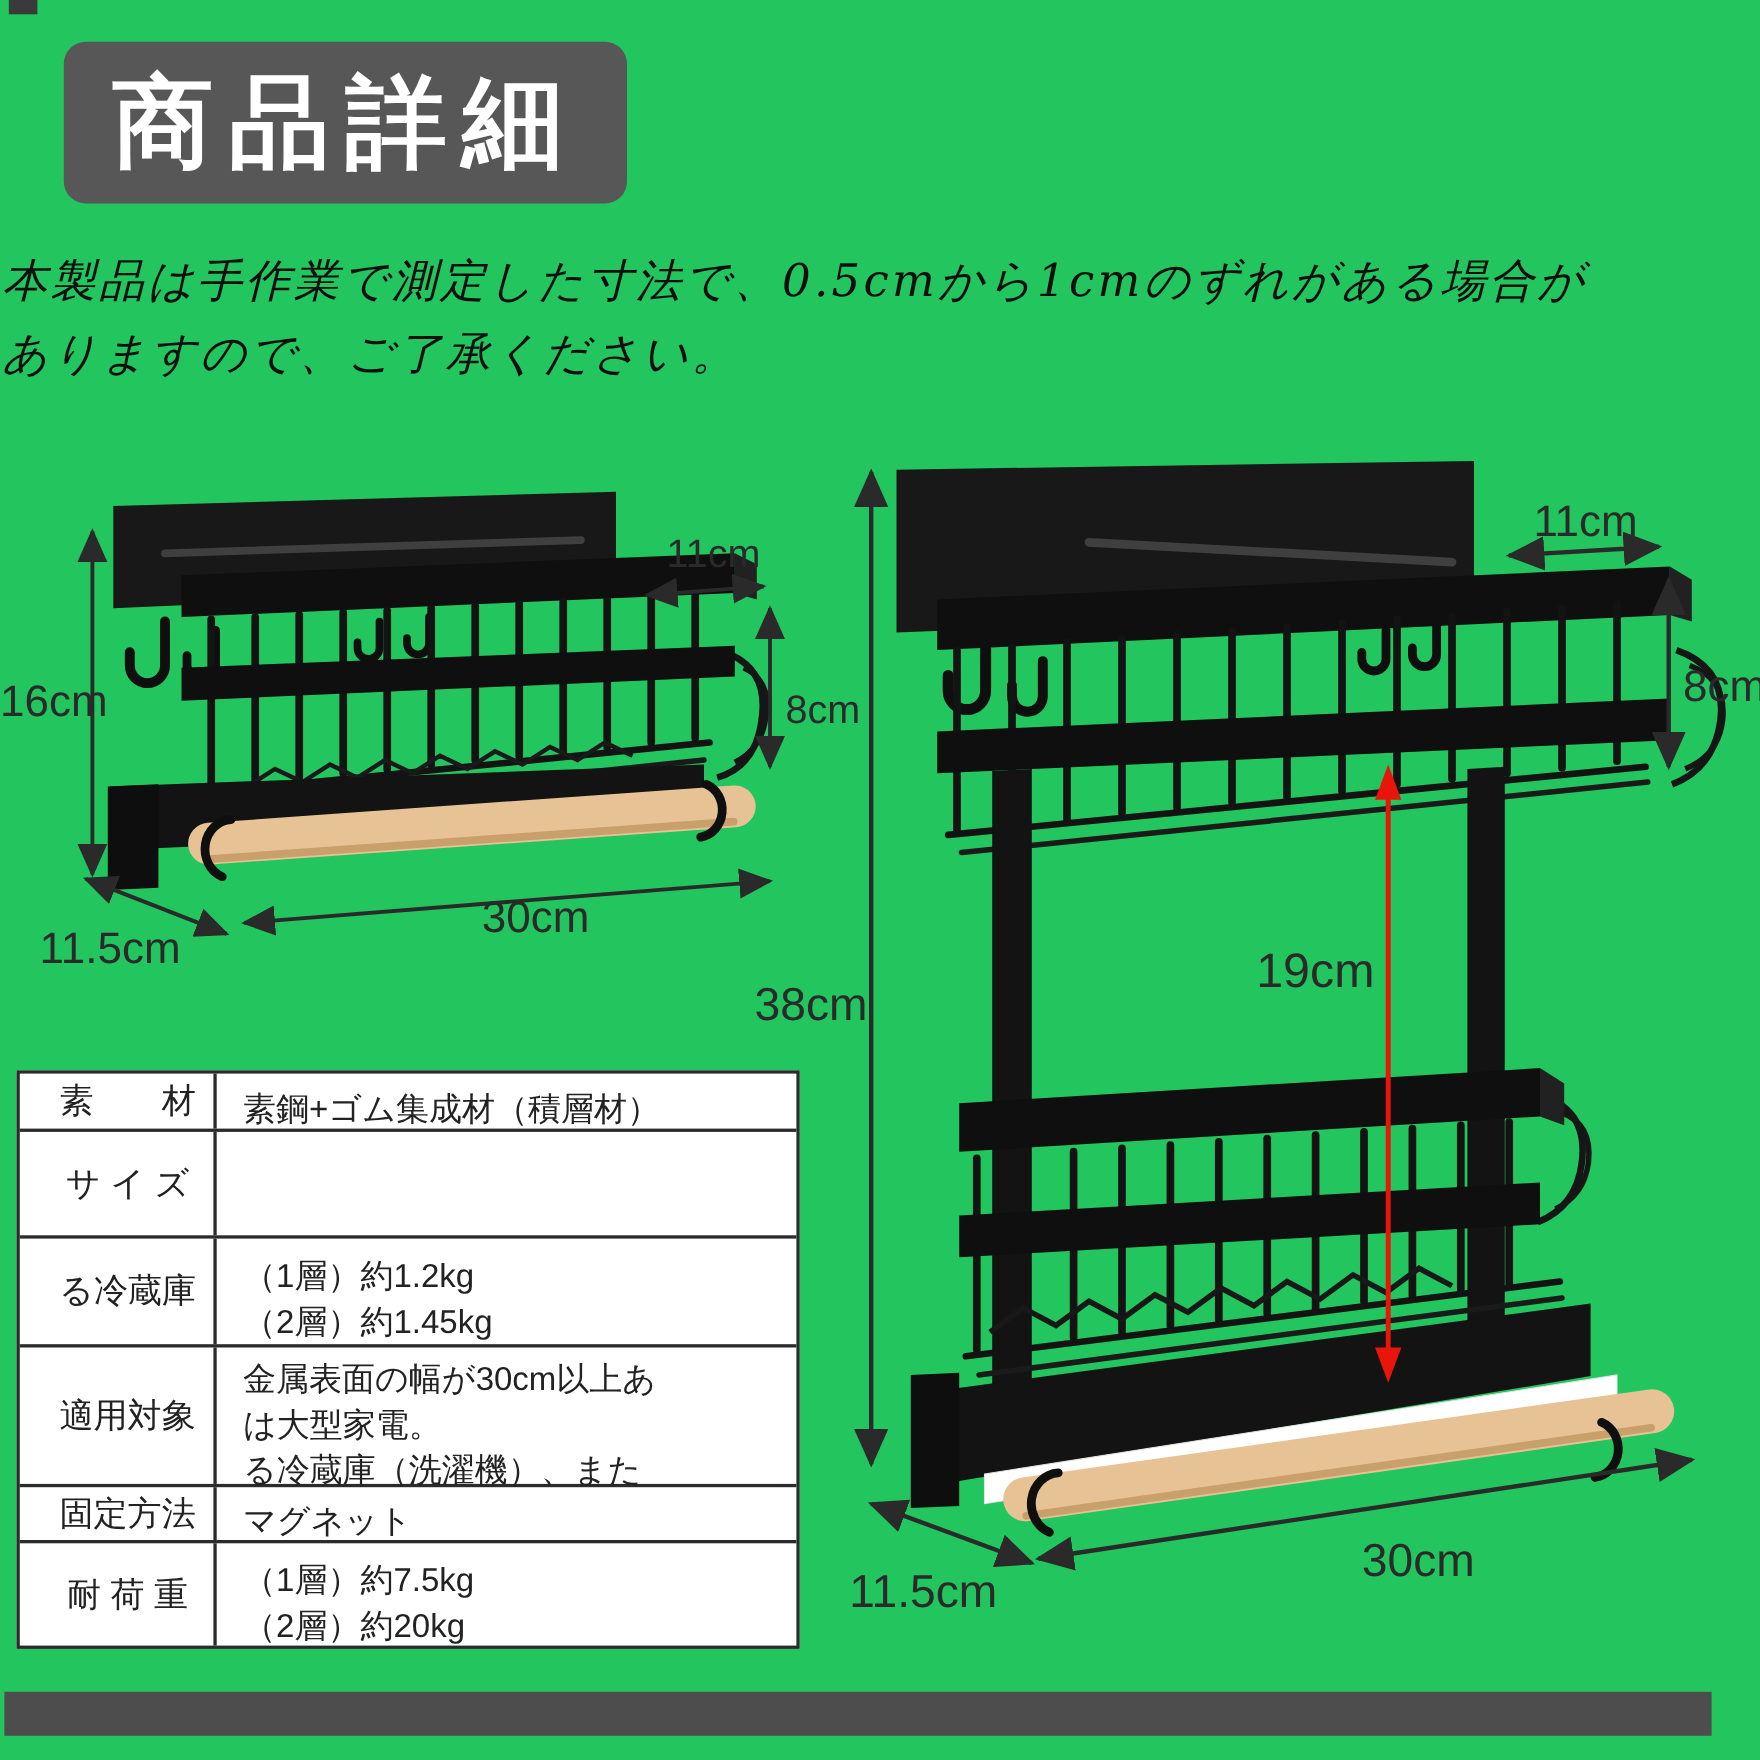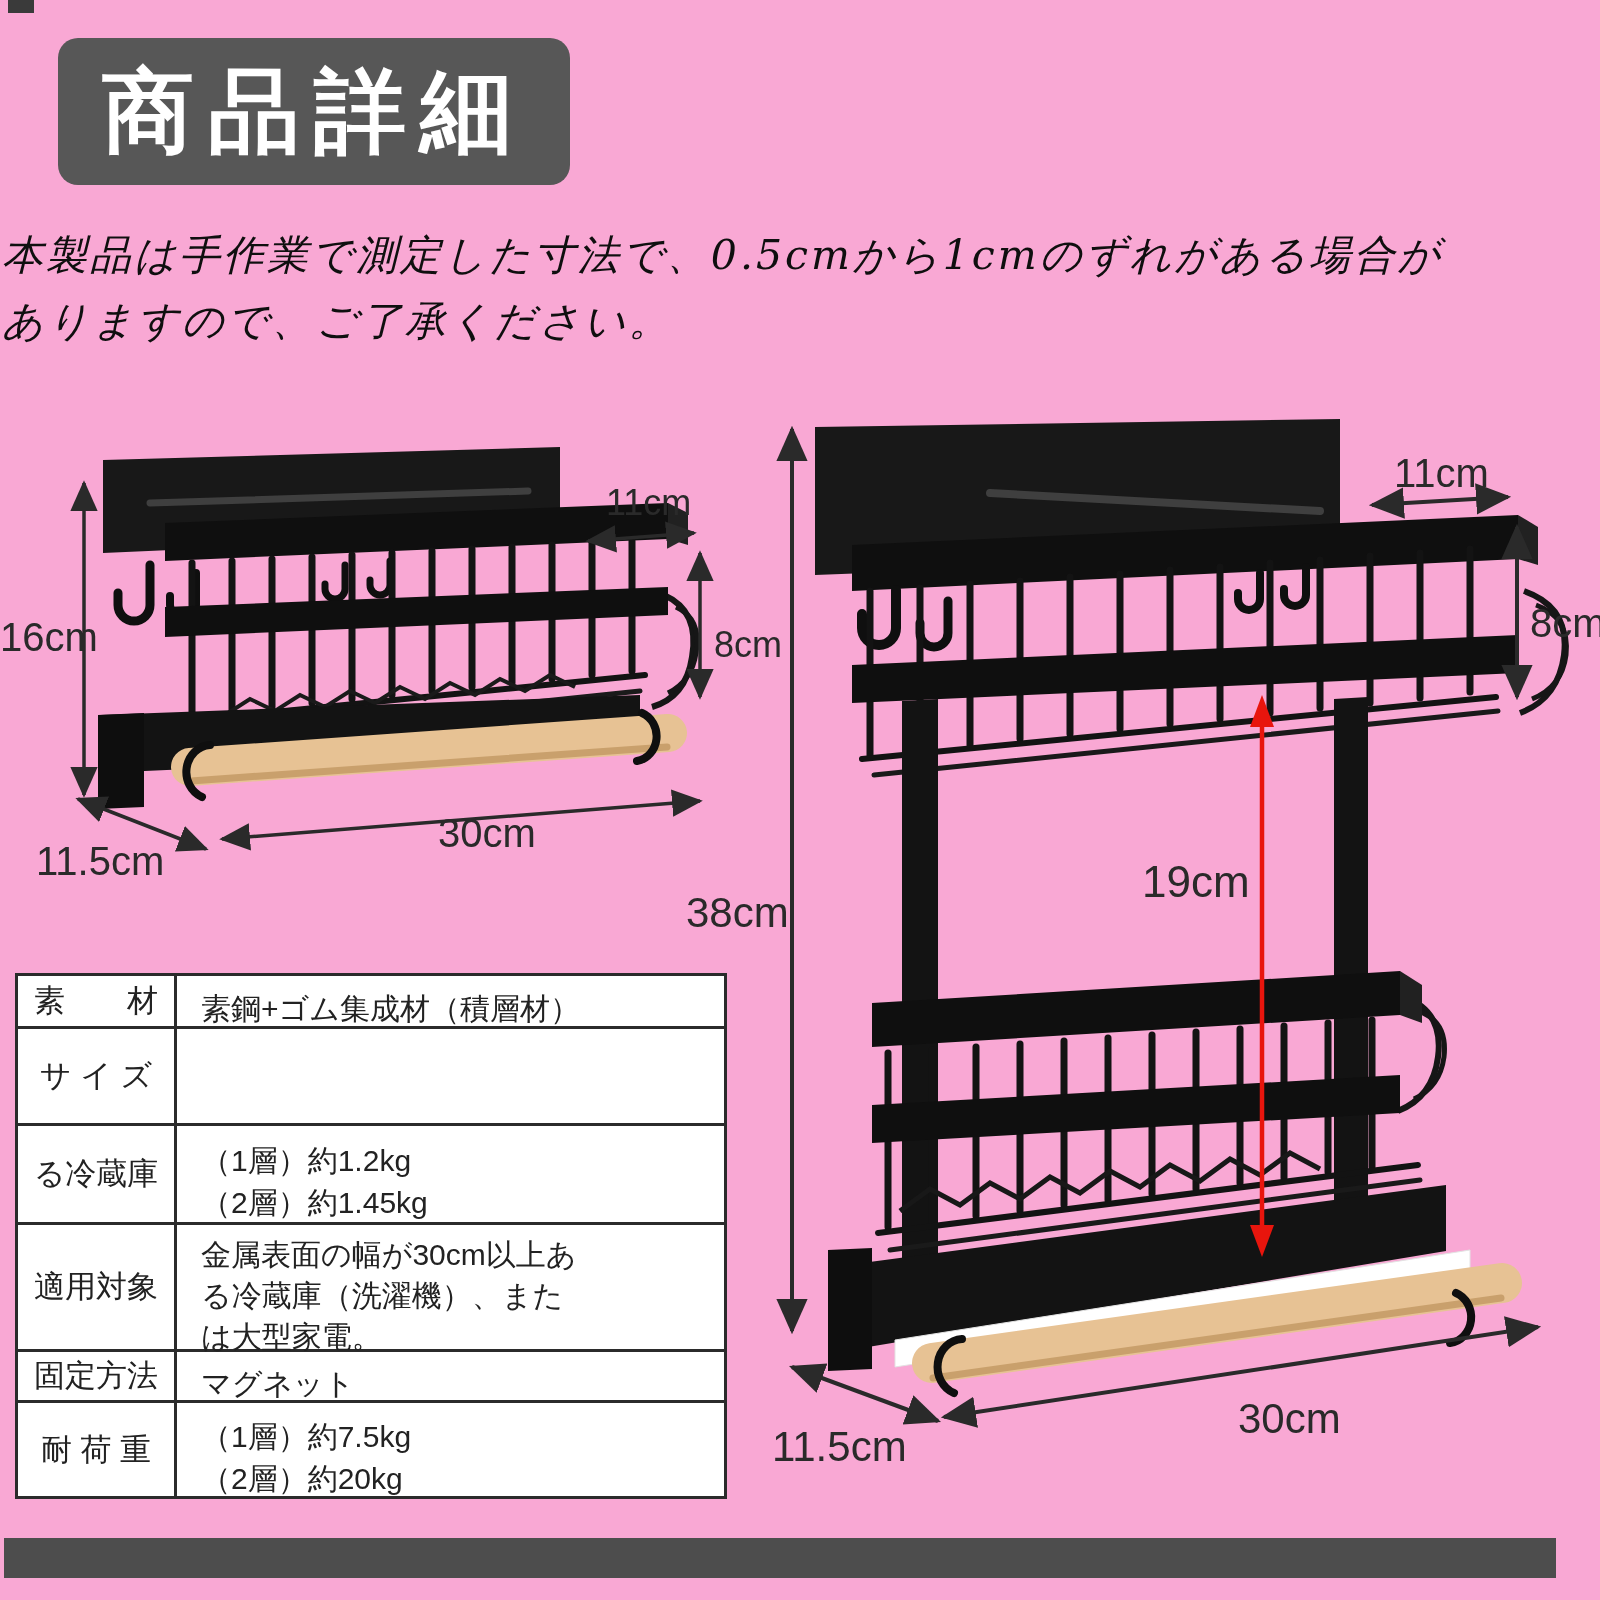--- a/index.html
+++ b/index.html
@@ -1,31 +1,31 @@
 <!DOCTYPE html>
 <html><head>
 <meta charset="utf-8">
 <style>
   html,body{margin:0;padding:0;background:#fff;}
-  .canvas{position:relative;width:1600px;height:1600px;background:#f9a8d4;overflow:hidden;
+  .canvas{position:relative;width:1600px;height:1600px;background:#22c55e;overflow:hidden;
           font-family:"Liberation Sans",sans-serif;color:#1a1a1a;}
   .abs{position:absolute;}
   .corner-mark{left:8px;top:0;width:26px;height:13px;background:#3a3a3a;}
   .title-box{left:58px;top:38px;width:512px;height:147px;background:#575757;border-radius:20px;
              display:flex;align-items:center;justify-content:center;}
   .title-box span{font-family:"Liberation Serif","DejaVu Serif",serif;font-weight:bold;
                   font-size:92px;color:#ffffff;letter-spacing:14px;white-space:nowrap;}
   .disclaimer{left:2px;top:222px;width:1560px;font-family:"DejaVu Serif","Liberation Serif",serif;
               font-size:41px;line-height:66px;letter-spacing:3px;color:#0f0f0f;font-style:italic;}
   .spec{left:15px;top:973px;width:706px;border:3px solid #2b2b2b;background:#fff;}
   .srow{display:flex;border-top:3px solid #2b2b2b;}
   .srow:first-child{border-top:none;}
   .scell-label{width:156px;flex:0 0 156px;border-right:3px solid #2b2b2b;display:flex;
                align-items:center;justify-content:center;font-size:31px;color:#222;
-               text-align:center;white-space:pre;}
+               text-align:center;white-space:pre;margin-left:20px;}
   .scell-value{flex:1;padding:20px 8px 4px 24px;display:flex;flex-direction:column;
                justify-content:center;font-size:30px;line-height:42px;color:#222;}
   .footer-bar{left:4px;top:1538px;width:1552px;height:40px;background:#4d4d4d;}
   svg text{font-family:"Liberation Sans",sans-serif;fill:#2a2a2a;}
   .fig{position:absolute;}
 </style>
 </head>
 <body>
 
 <div class="canvas">
@@ -219,22 +219,22 @@
       <div class="scell-label">る冷蔵庫</div>
       <div class="scell-value">
         <div>（1層）約1.2kg</div>
         <div>（2層）約1.45kg</div>
       </div>
     </div>
     <div class="srow" style="height:124px">
       <div class="scell-label">適用対象</div>
       <div class="scell-value" style="line-height:41px">
         <div>金属表面の幅が30cm以上あ</div>
+        <div>は大型家電。</div>
         <div>る冷蔵庫（洗濯機）、また</div>
-        <div>は大型家電。</div>
       </div>
     </div>
     <div class="srow" style="height:48px">
       <div class="scell-label">固定方法</div>
       <div class="scell-value">
           <div>マグネット</div>
         </div>
     </div>
     <div class="srow" style="height:93px">
       <div class="scell-label">耐 荷 重</div>

